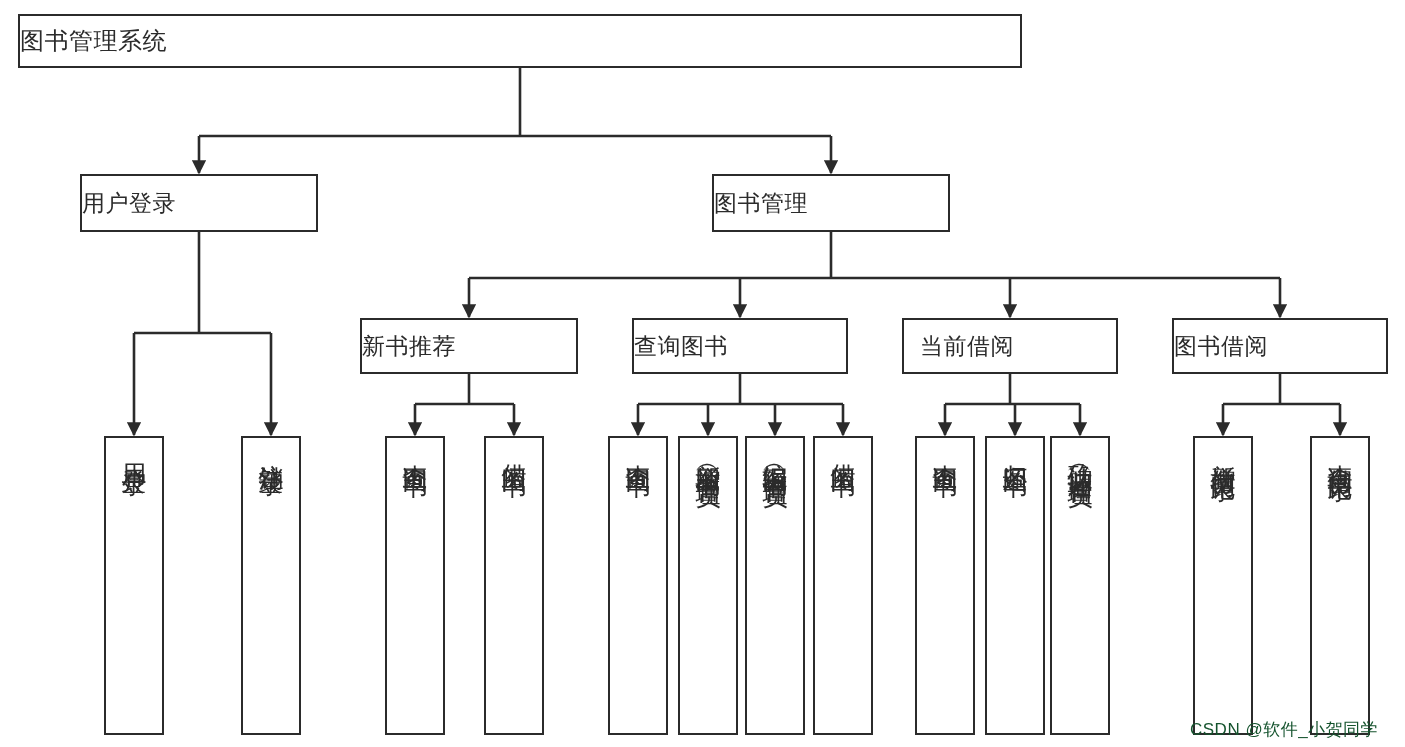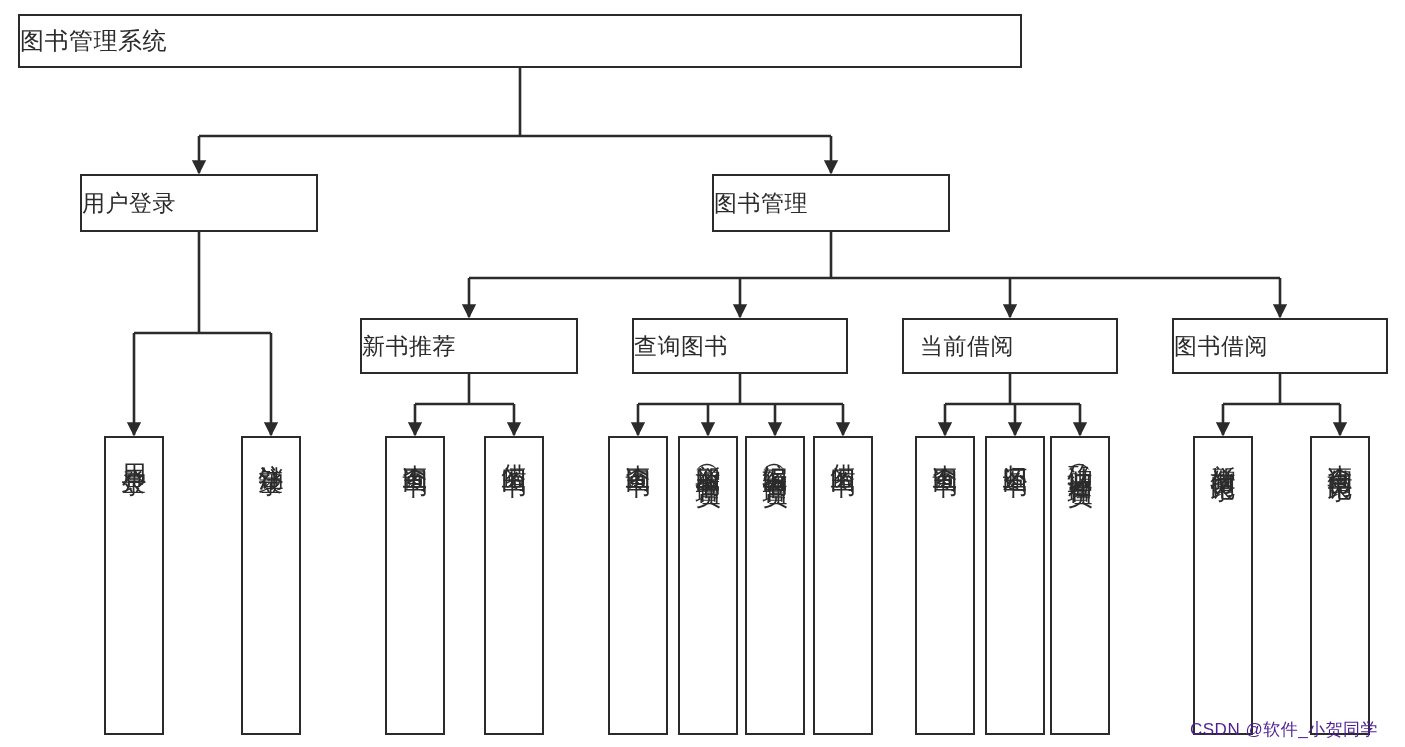--- a/index.html
+++ b/index.html
@@ -167,14 +167,14 @@
       <div class="node vertical" style="left: 1050px; top: 436px; width: 60px; height: 299px; border-color: rgb(43, 43, 43); background: rgb(255, 255, 255);">
         <span class="node-label" style="color: rgb(43, 43, 43);">确认归还（管理员）</span>
       </div>
       <div class="node vertical" style="left: 1193px; top: 436px; width: 60px; height: 299px; border-color: rgb(43, 43, 43); background: rgb(255, 255, 255);">
         <span class="node-label" style="color: rgb(43, 43, 43);">新增借阅记录</span>
       </div>
       <div class="node vertical" style="left: 1310px; top: 436px; width: 60px; height: 299px; border-color: rgb(43, 43, 43); background: rgb(255, 255, 255);">
         <span class="node-label" style="color: rgb(43, 43, 43);">查询借阅记录</span>
       </div>
     </div>
-  <div class="watermark" id="watermark" style="left: 1190px; top: 718px; color: #4c1d95;">CSDN @软件_小贺同学</div>
+  <div class="watermark" id="watermark" style="left: 1190px; top: 718px; color: #14532d;">CSDN @软件_小贺同学</div>
 </div>
 
 </body></html>

